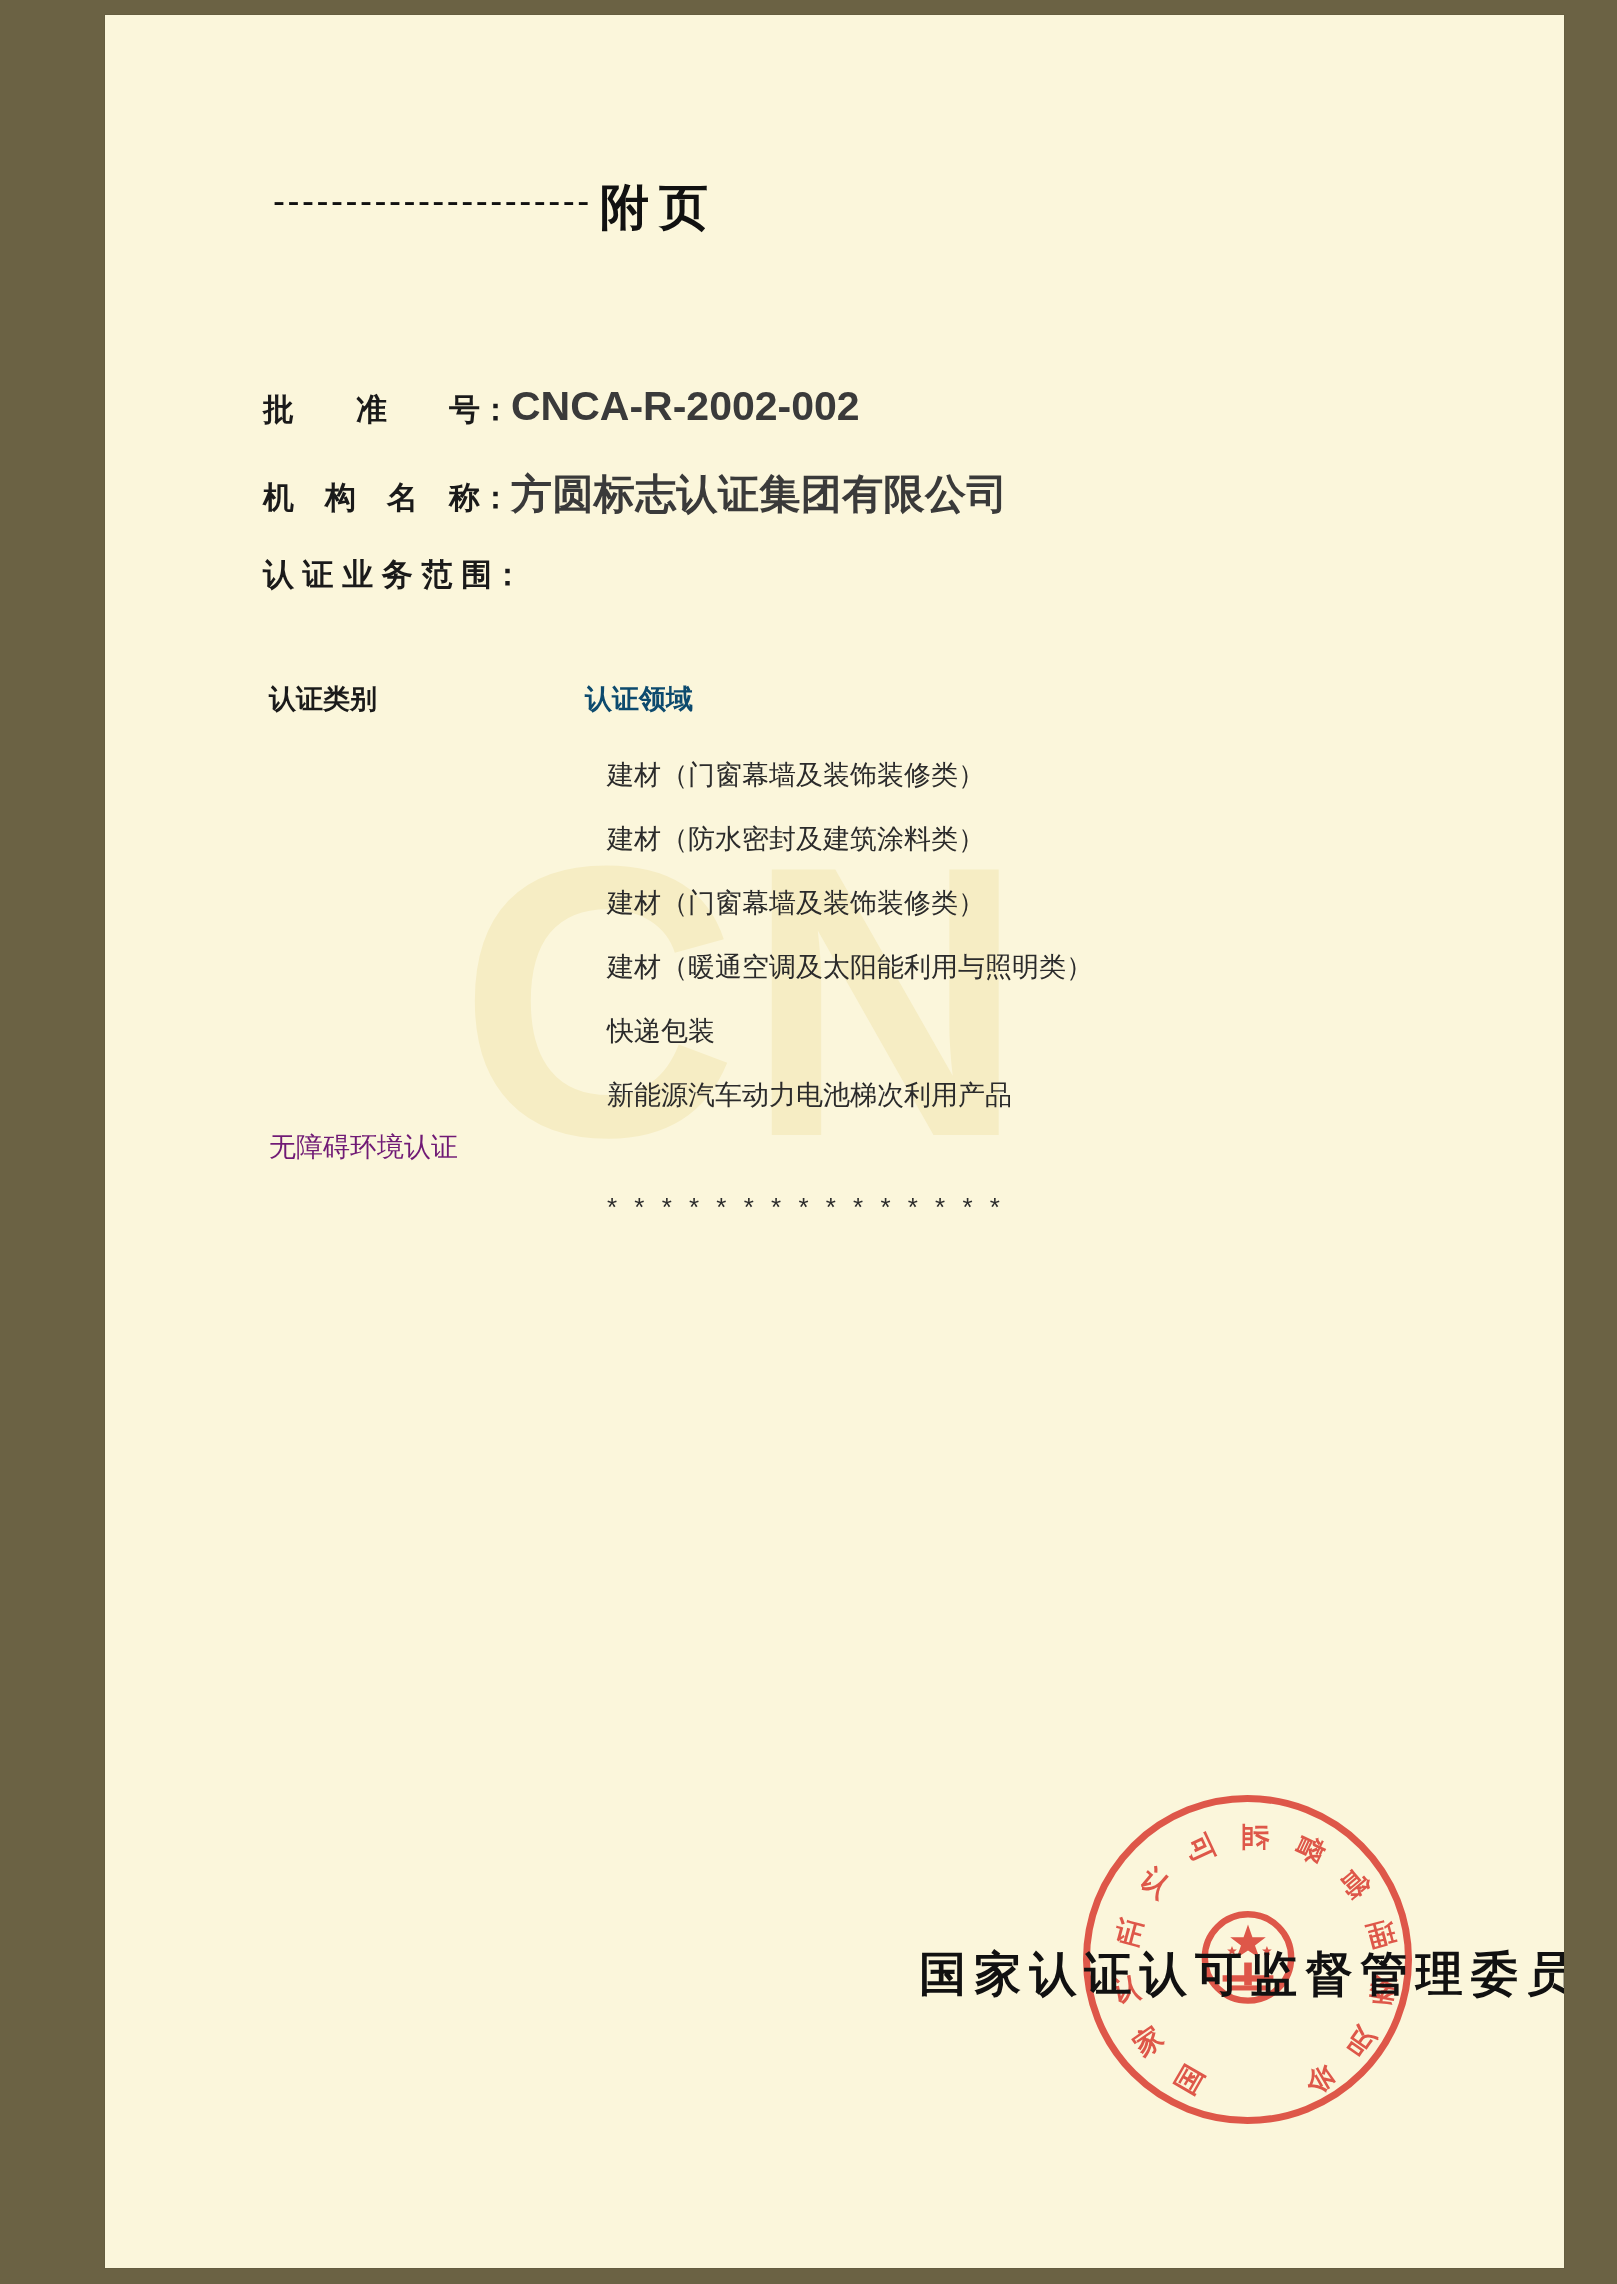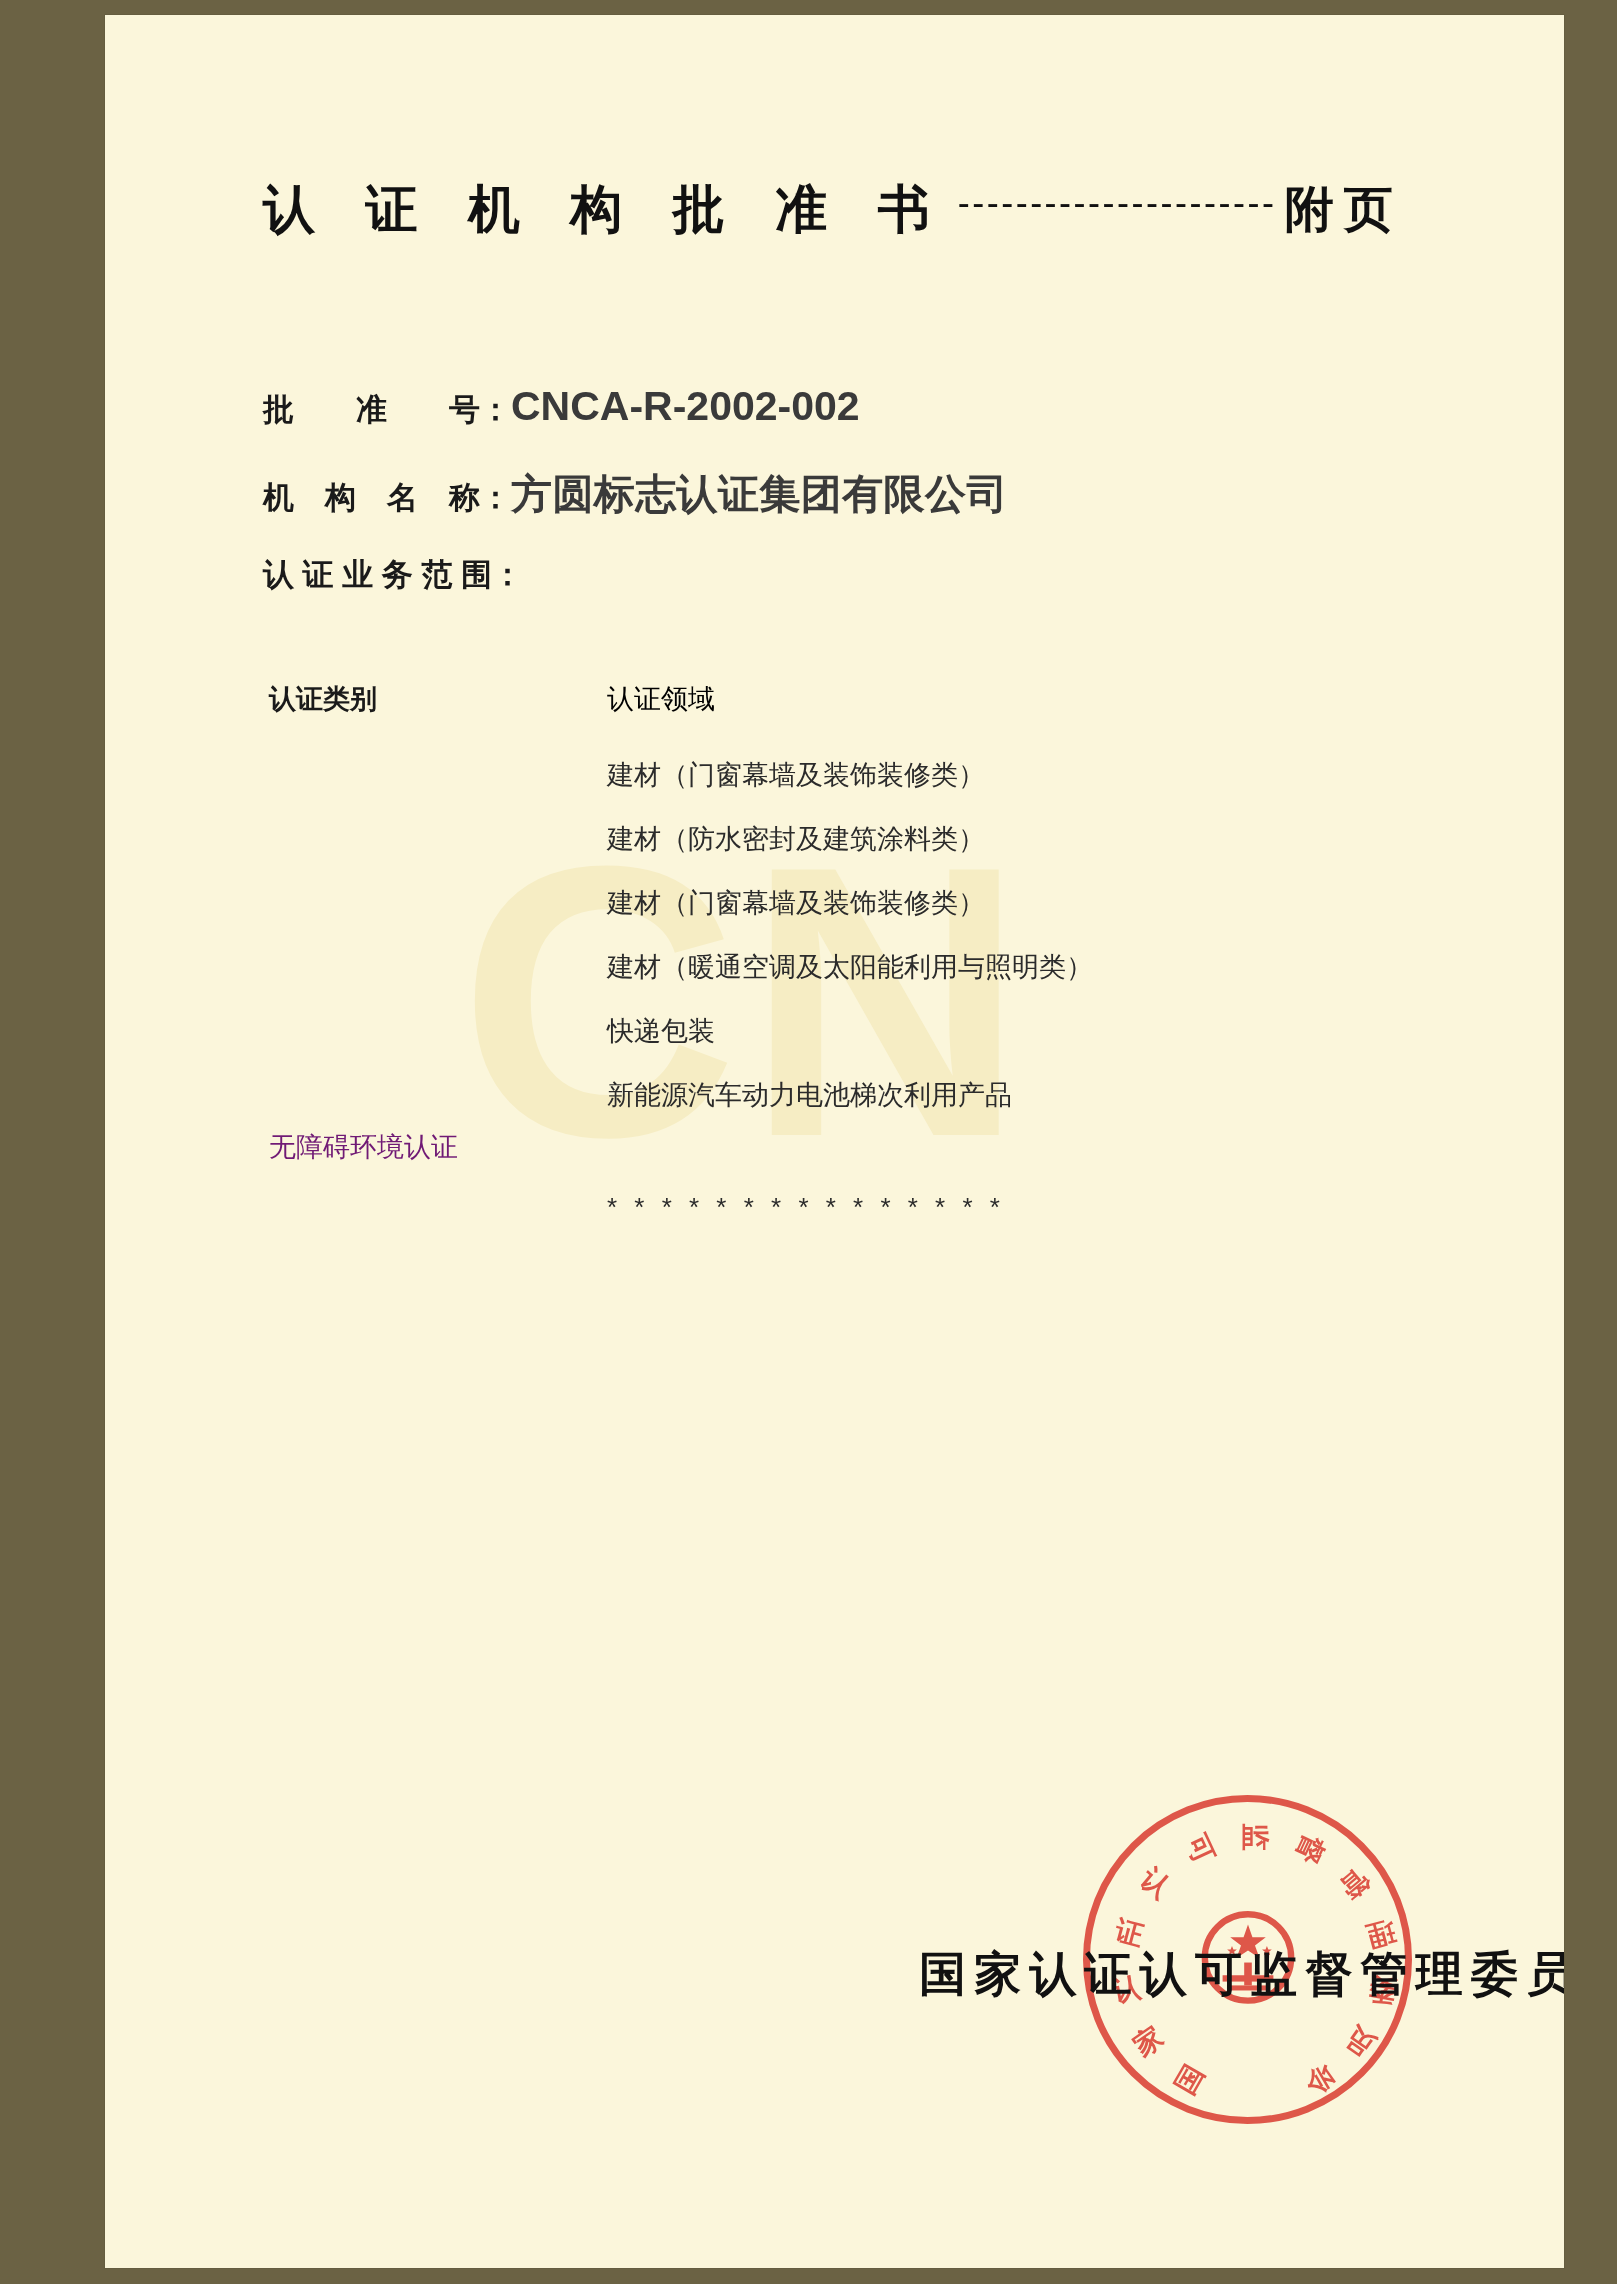--- a/index.html
+++ b/index.html
@@ -110,25 +110,25 @@
   .col-head-1 {
     position: absolute;
     left: 164px;
     top: 666px;
     font-size: 27px;
     font-weight: bold;
     color: #1a1a1a;
   }
   .col-head-2 {
     position: absolute;
-    left: 502px;
+    left: 480px;
     top: 666px;
     font-size: 27px;
-    font-weight: normal;
-    color: #000000;
+    font-weight: bold;
+    color: #0c4a6e;
   }
   .scope-list {
     position: absolute;
     left: 502px;
     top: 728px;
     width: 822px;
   }
   .scope-item {
     font-size: 27px;
     color: #2b2b2b;
@@ -199,21 +199,20 @@
 </style>
 </head>
 <body>
 
 <div class="page">
   <div class="paper">
 
     <div class="watermark">CN</div>
 
     <div class="title-row">
-      <span class="title-main">认 证 机 构 批 准 书</span>
       <span class="title-dashes">----------------------</span>
       <span class="title-sub">附页</span>
     </div>
 
     <div class="field f1">
       <span class="field-label">批　　准　　号：</span>
       <span class="field-value mono">CNCA-R-2002-002</span>
     </div>
 
     <div class="field f2">

